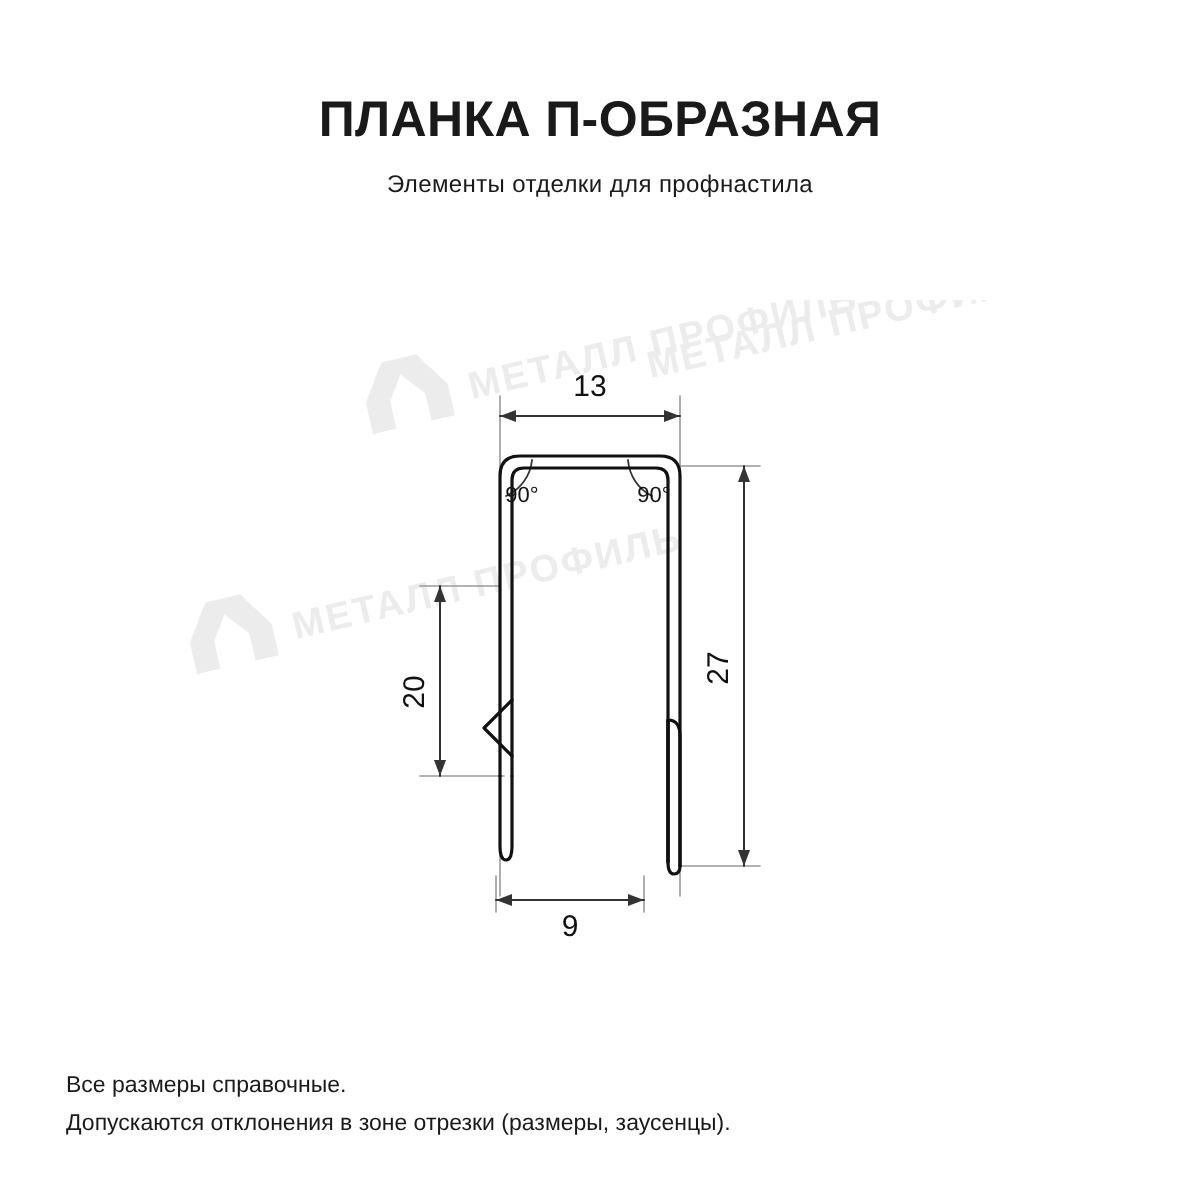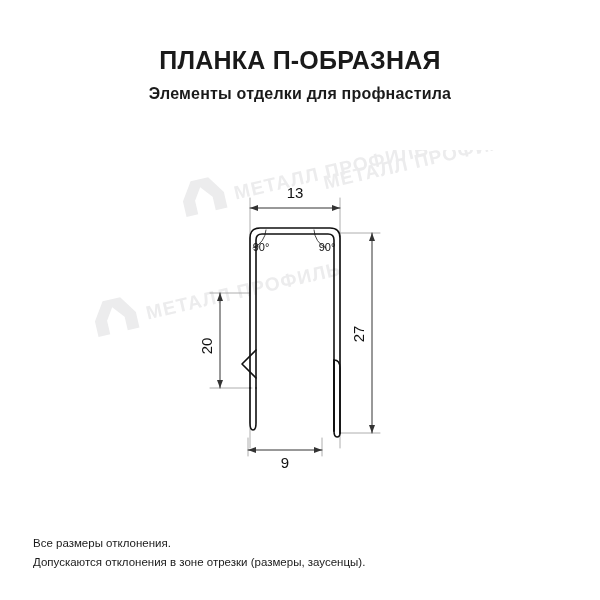--- a/index.html
+++ b/index.html
@@ -36,22 +36,22 @@
     white-space: nowrap;
   }
   .title-2 {
     font-size: 25px;
     font-weight: bold;
     letter-spacing: 0.2px;
     line-height: 34px;
     white-space: nowrap;
   }
   .subtitle {
-    font-size: 16px;
-    font-weight: bold;
+    font-size: 12px;
+    font-weight: normal;
     margin-top: 9px;
     letter-spacing: 0.2px;
     white-space: nowrap;
   }
   .drawing {
     position: absolute;
     top: 138px;
     left: 90px;
     width: 430px;
     height: 340px;
@@ -176,17 +176,17 @@
 
         <path d="M166 212 L152 226 L166 240"></path>
 
         <path d="M250 295 L250 230 Q250 222 244 222 L244 293"></path>
         <path d="M244 222 L244 293 Q244 299 247 299 Q250 299 250 295"></path>
       </g>
     </svg>
   </div>
 
   <div class="footer">
-    <div>Все размеры отклонения.</div>
+    <div>Все размеры справочные.</div>
     <div>Допускаются отклонения в зоне отрезки (размеры, заусенцы).</div>
   </div>
 
 </div>
 
 </body></html>

